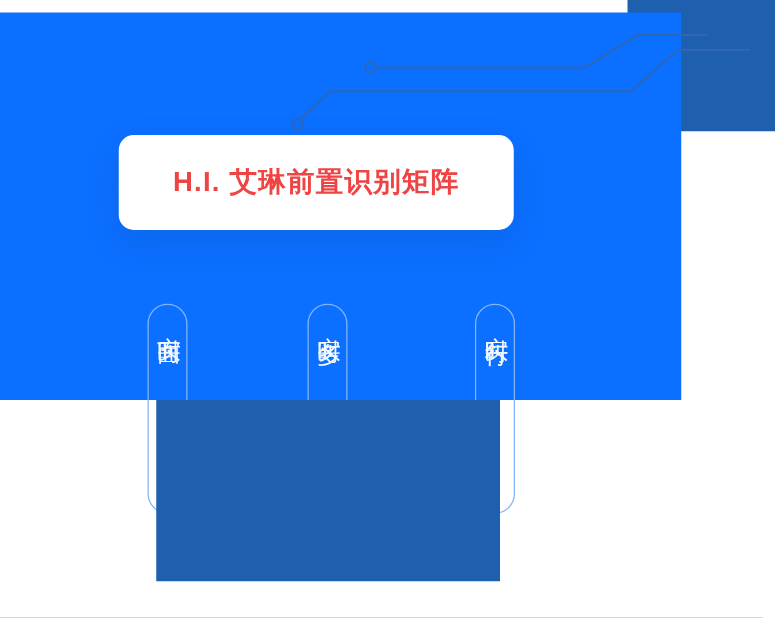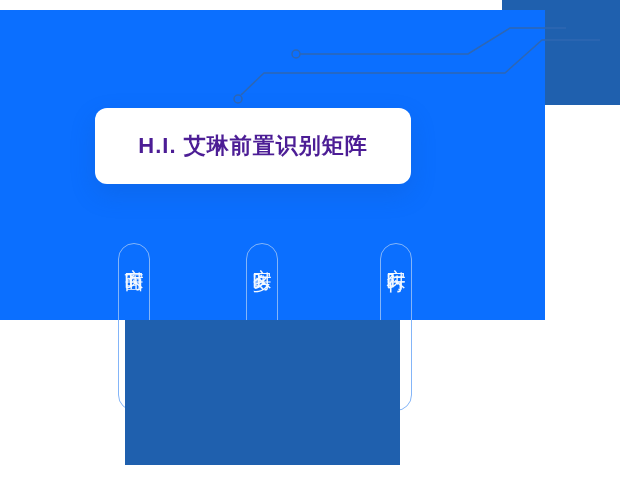--- a/index.html
+++ b/index.html
@@ -77,21 +77,21 @@
     width: 316px; height: 76px;
     background: #ffffff;
     border-radius: 12px;
     box-shadow: 0 10px 26px rgba(20, 75, 160, 0.20);
     z-index: 5;
     display: flex;
     align-items: center;
     justify-content: center;
   }
   .title-card .title {
-    color: #4c1d95;
+    color: #ef4444;
     font-size: 22px;
     font-weight: 600;
     letter-spacing: 1px;
     white-space: nowrap;
   }
 </style>
 </head>
 <body>
 
 <div class="canvas">

